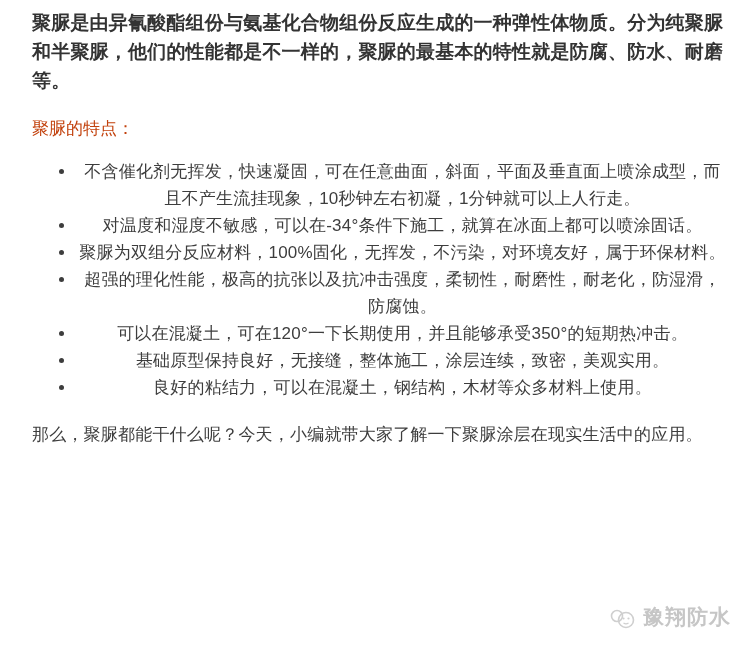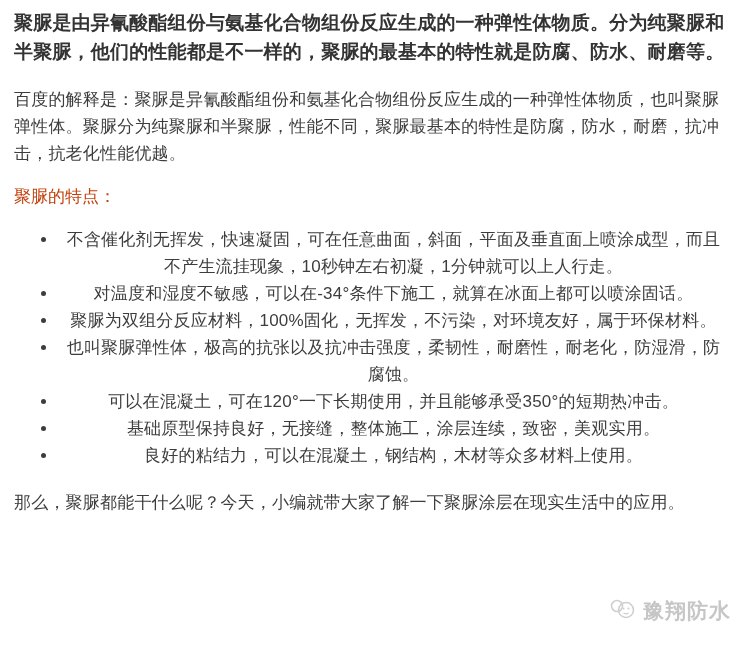--- a/index.html
+++ b/index.html
@@ -9,21 +9,21 @@
     width: 741px;
     height: 645px;
     background: #ffffff;
     overflow: hidden;
     font-family: "Liberation Sans", "DejaVu Sans", sans-serif;
   }
   .page {
     position: relative;
     width: 741px;
     height: 645px;
-    padding: 8px 14px 12px 14px;
+    padding: 8px 14px 12px 32px;
     background: #ffffff;
   }
   .intro {
     margin: 0 0 20px 0;
     font-size: 19px;
     line-height: 29px;
     font-weight: 700;
     color: #333333;
     letter-spacing: 0.2px;
   }
@@ -53,50 +53,49 @@
     line-height: 27px;
     color: #3d3d3d;
     letter-spacing: 0.2px;
     text-align: center;
   }
   .history-p { margin: 0 0 14px 0; }
   .closing-p { margin: 0; }
   .watermark {
     position: absolute;
     right: 10px;
-    bottom: 20px;
+    bottom: 14px;
     display: flex;
-    align-items: flex-start;
+    align-items: flex-end;
     gap: 5px;
     pointer-events: none;
   }
   .watermark .wm-text {
     font-size: 21px;
     font-weight: 700;
     color: #c6c6c6;
     letter-spacing: 1px;
   }
   .wm-logo { display: block; }
 </style>
 </head>
 <body>
 
 <div class="page">
 
   <p class="intro">聚脲是由异氰酸酯组份与氨基化合物组份反应生成的一种弹性体物质。分为纯聚脲和半聚脲，他们的性能都是不一样的，聚脲的最基本的特性就是防腐、防水、耐磨等。</p>
 
-  <p class="body-p after-gap">百度的解释是：聚脲是异氰酸酯组份和氨基化合物组份反应生成的一种弹性体物质，也叫聚脲弹性体。聚脲分为纯聚脲和半聚脲，性能不同，聚脲最基本的特性是防腐，防水，耐磨，抗冲击，抗老化性能优越。</p>
 
   <p class="features-heading">聚脲的特点：</p>
 
   <ul class="features">
     <li>不含催化剂无挥发，快速凝固，可在任意曲面，斜面，平面及垂直面上喷涂成型，而且不产生流挂现象，10秒钟左右初凝，1分钟就可以上人行走。</li>
     <li>对温度和湿度不敏感，可以在-34°条件下施工，就算在冰面上都可以喷涂固话。</li>
     <li>聚脲为双组分反应材料，100%固化，无挥发，不污染，对环境友好，属于环保材料。</li>
-    <li>也叫聚脲弹性体，极高的抗张以及抗冲击强度，柔韧性，耐磨性，耐老化，防湿滑，防腐蚀。</li>
+    <li>超强的理化性能，极高的抗张以及抗冲击强度，柔韧性，耐磨性，耐老化，防湿滑，防腐蚀。</li>
     <li>可以在混凝土，可在120°一下长期使用，并且能够承受350°的短期热冲击。</li>
     <li>基础原型保持良好，无接缝，整体施工，涂层连续，致密，美观实用。</li>
     <li>良好的粘结力，可以在混凝土，钢结构，木材等众多材料上使用。</li>
   </ul>
 
 
   <p class="body-p closing-p">那么，聚脲都能干什么呢？今天，小编就带大家了解一下聚脲涂层在现实生活中的应用。</p>
 
   <div class="watermark">
     <span>

